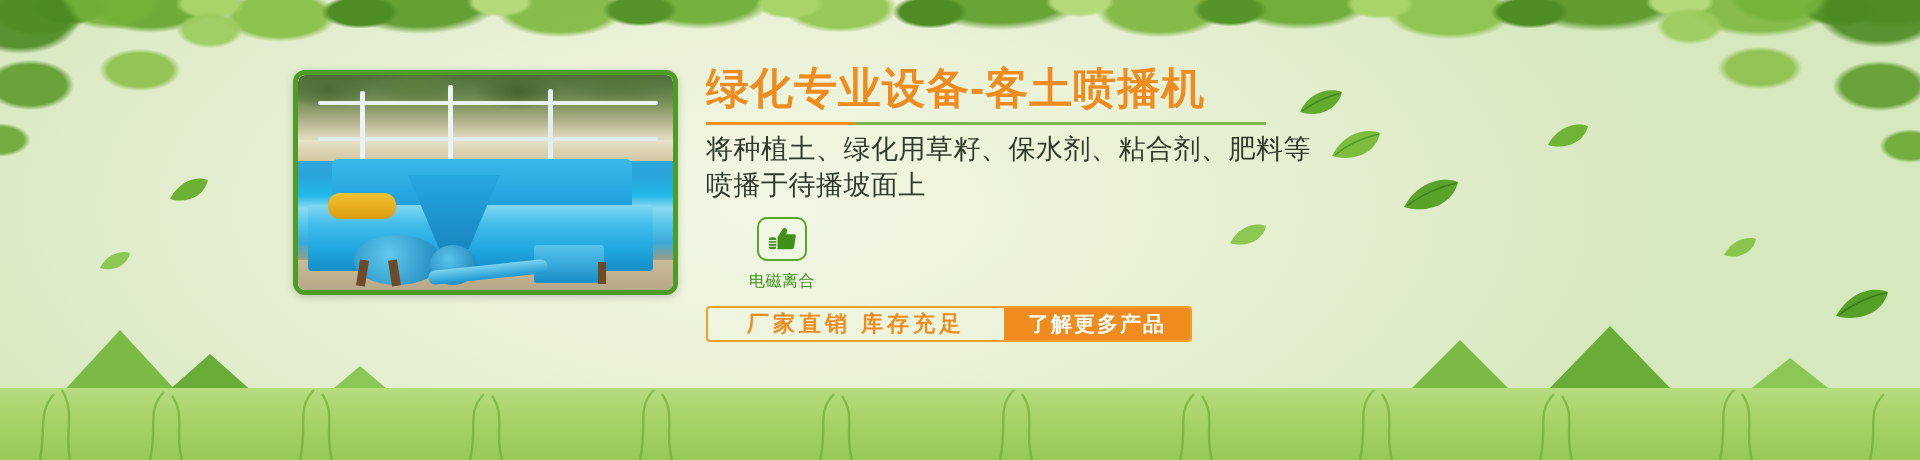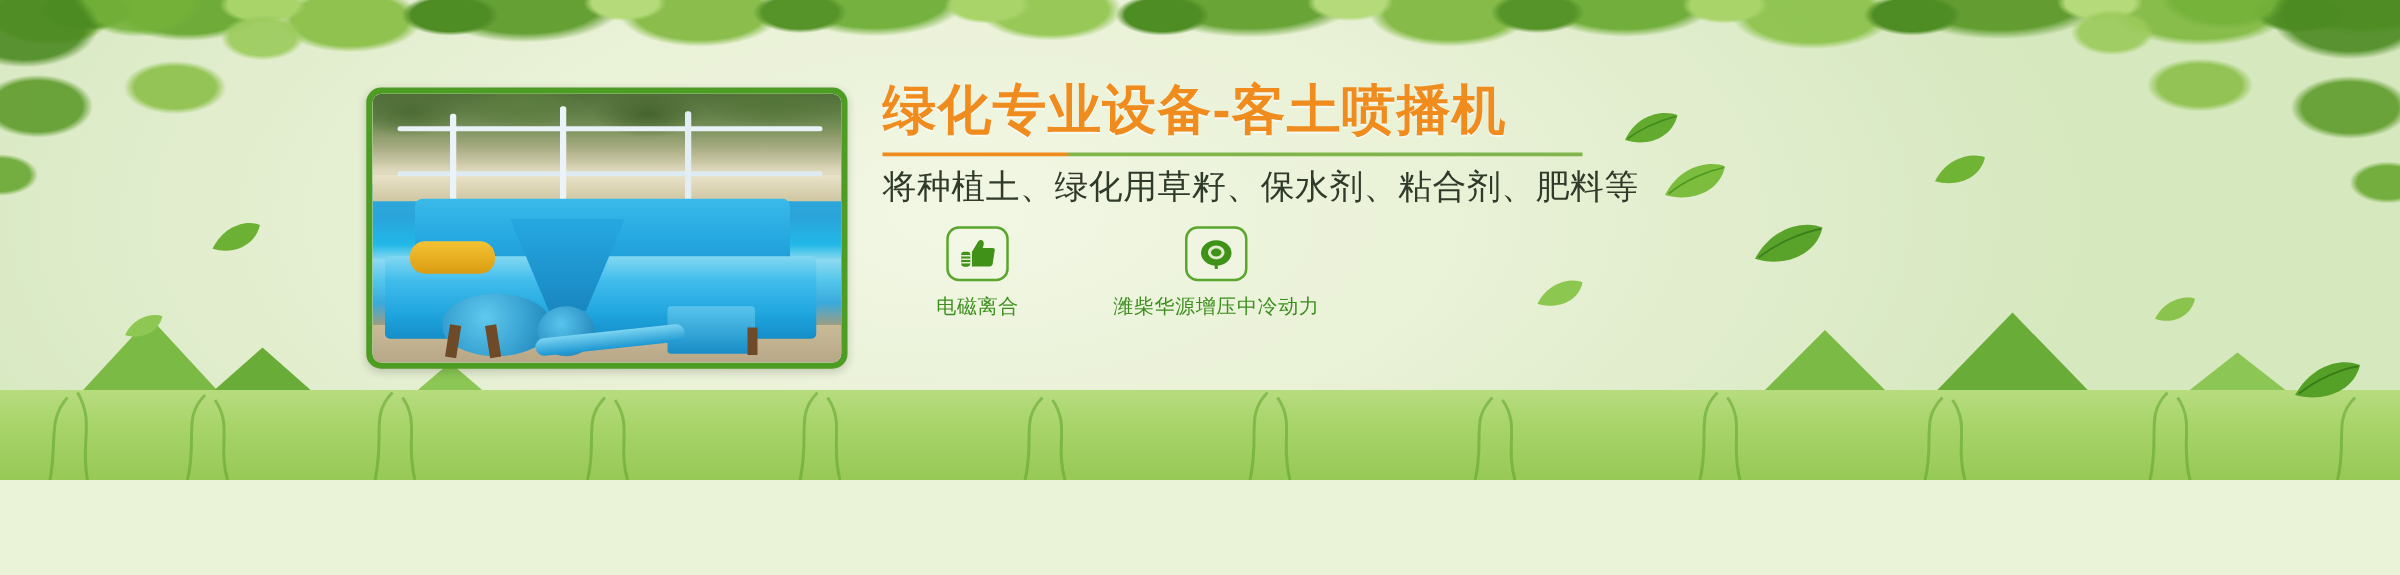--- a/index.html
+++ b/index.html
@@ -2,21 +2,21 @@
 <html><head>
 <meta charset="utf-8">
 <style>
   * { margin:0; padding:0; box-sizing:border-box; }
   html,body { width:1920px; height:460px; overflow:hidden; }
   body {
     font-family:"Liberation Sans","DejaVu Sans",sans-serif;
     background:#eaf2d8;
   }
   #banner {
-    position:relative; width:1920px; height:384px; overflow:hidden;
+    position:relative; width:1920px; height:460px; overflow:hidden;
     background:
       radial-gradient(ellipse 900px 420px at 40% 45%, #f2f7e4 0%, #e9f1d6 45%, #dfeccb 75%, #d6e8be 100%);
   }
 
   
   .bg-layer { position:absolute; pointer-events:none; }
 
   
   .foliage-top {
     top:-6px; left:0; width:1920px; height:120px;
@@ -289,44 +289,38 @@
     </div>
   </div>
 
   <div id="content">
 
     <div id="headline">绿化专业设备-客土喷播机</div>
 
     <div id="divider"></div>
 
     <div class="sub-line">将种植土、绿化用草籽、保水剂、粘合剂、肥料等</div>
+    <div class="sub-line">喷播于待播坡面上</div>
 
     <div id="features">
 
       <div class="feature" style="width:152px;">
         <div class="feature-box">
           <svg width="30" height="28" viewBox="0 0 30 28">
             <path d="M10.5,12.5 L15.5,4.2 C16.6,2.3 19.4,2.6 19.9,4.8 C20.2,6.1 19.9,7.6 19.2,9.3 L27.3,9.3 C28.3,9.3 29,10.1 28.8,11.1 L27.1,22.2 C26.9,23.4 25.9,24.2 24.7,24.2 L10.5,24.2 Z" fill="#3f9118"></path>
             <rect x="2" y="12.3" width="7.2" height="12" rx="2.2" fill="#3f9118"></rect>
             <path d="M2,15.6 L9.2,15.6 M2,18.4 L9.2,18.4 M2,21.2 L9.2,21.2" stroke="#dfeccb" stroke-width="1.1"></path>
           </svg>
         </div>
         <div class="feature-label">电磁离合</div>
       </div>
 
 
-      <div class="feature" style="width:230px;">
-        <div class="feature-box">
-          <svg width="30" height="28" viewBox="0 0 30 28">
-            <path d="M15,3.2 C21.8,3.2 27.2,7.8 27.2,13.4 C27.2,19 21.8,23.6 15,23.6 C8.2,23.6 2.8,19 2.8,13.4 C2.8,7.8 8.2,3.2 15,3.2 Z" fill="#3f9118"></path>
-            <path d="M15,7.4 C18.6,7.4 21.6,9.8 21.6,12.9 C21.6,16 18.6,18.4 15,18.4 C11.4,18.4 8.4,16 8.4,12.9 C8.4,9.8 11.4,7.4 15,7.4 Z" fill="#dfeccb"></path>
-            <path d="M15,9.8 C17.3,9.8 19.2,11.2 19.2,13.0 C19.2,14.8 17.3,16.2 15,16.2 C12.7,16.2 10.8,14.8 10.8,13.0 C10.8,11.2 12.7,9.8 15,9.8 Z" fill="#3f9118"></path>
-            <path d="M15,21.8 L15,26.2" stroke="#3f9118" stroke-width="2.4"></path>
-          </svg>
-        </div>
-        <div class="feature-label">潍柴华源增压中冷动力</div>
-      </div>
 
     </div>
 
+    <div id="cta">
+      <div id="cta-text">厂家直销  库存充足</div>
+      <button id="cta-button">了解更多产品</button>
+    </div>
 
   </div>
 </div>
 
 </body></html>

